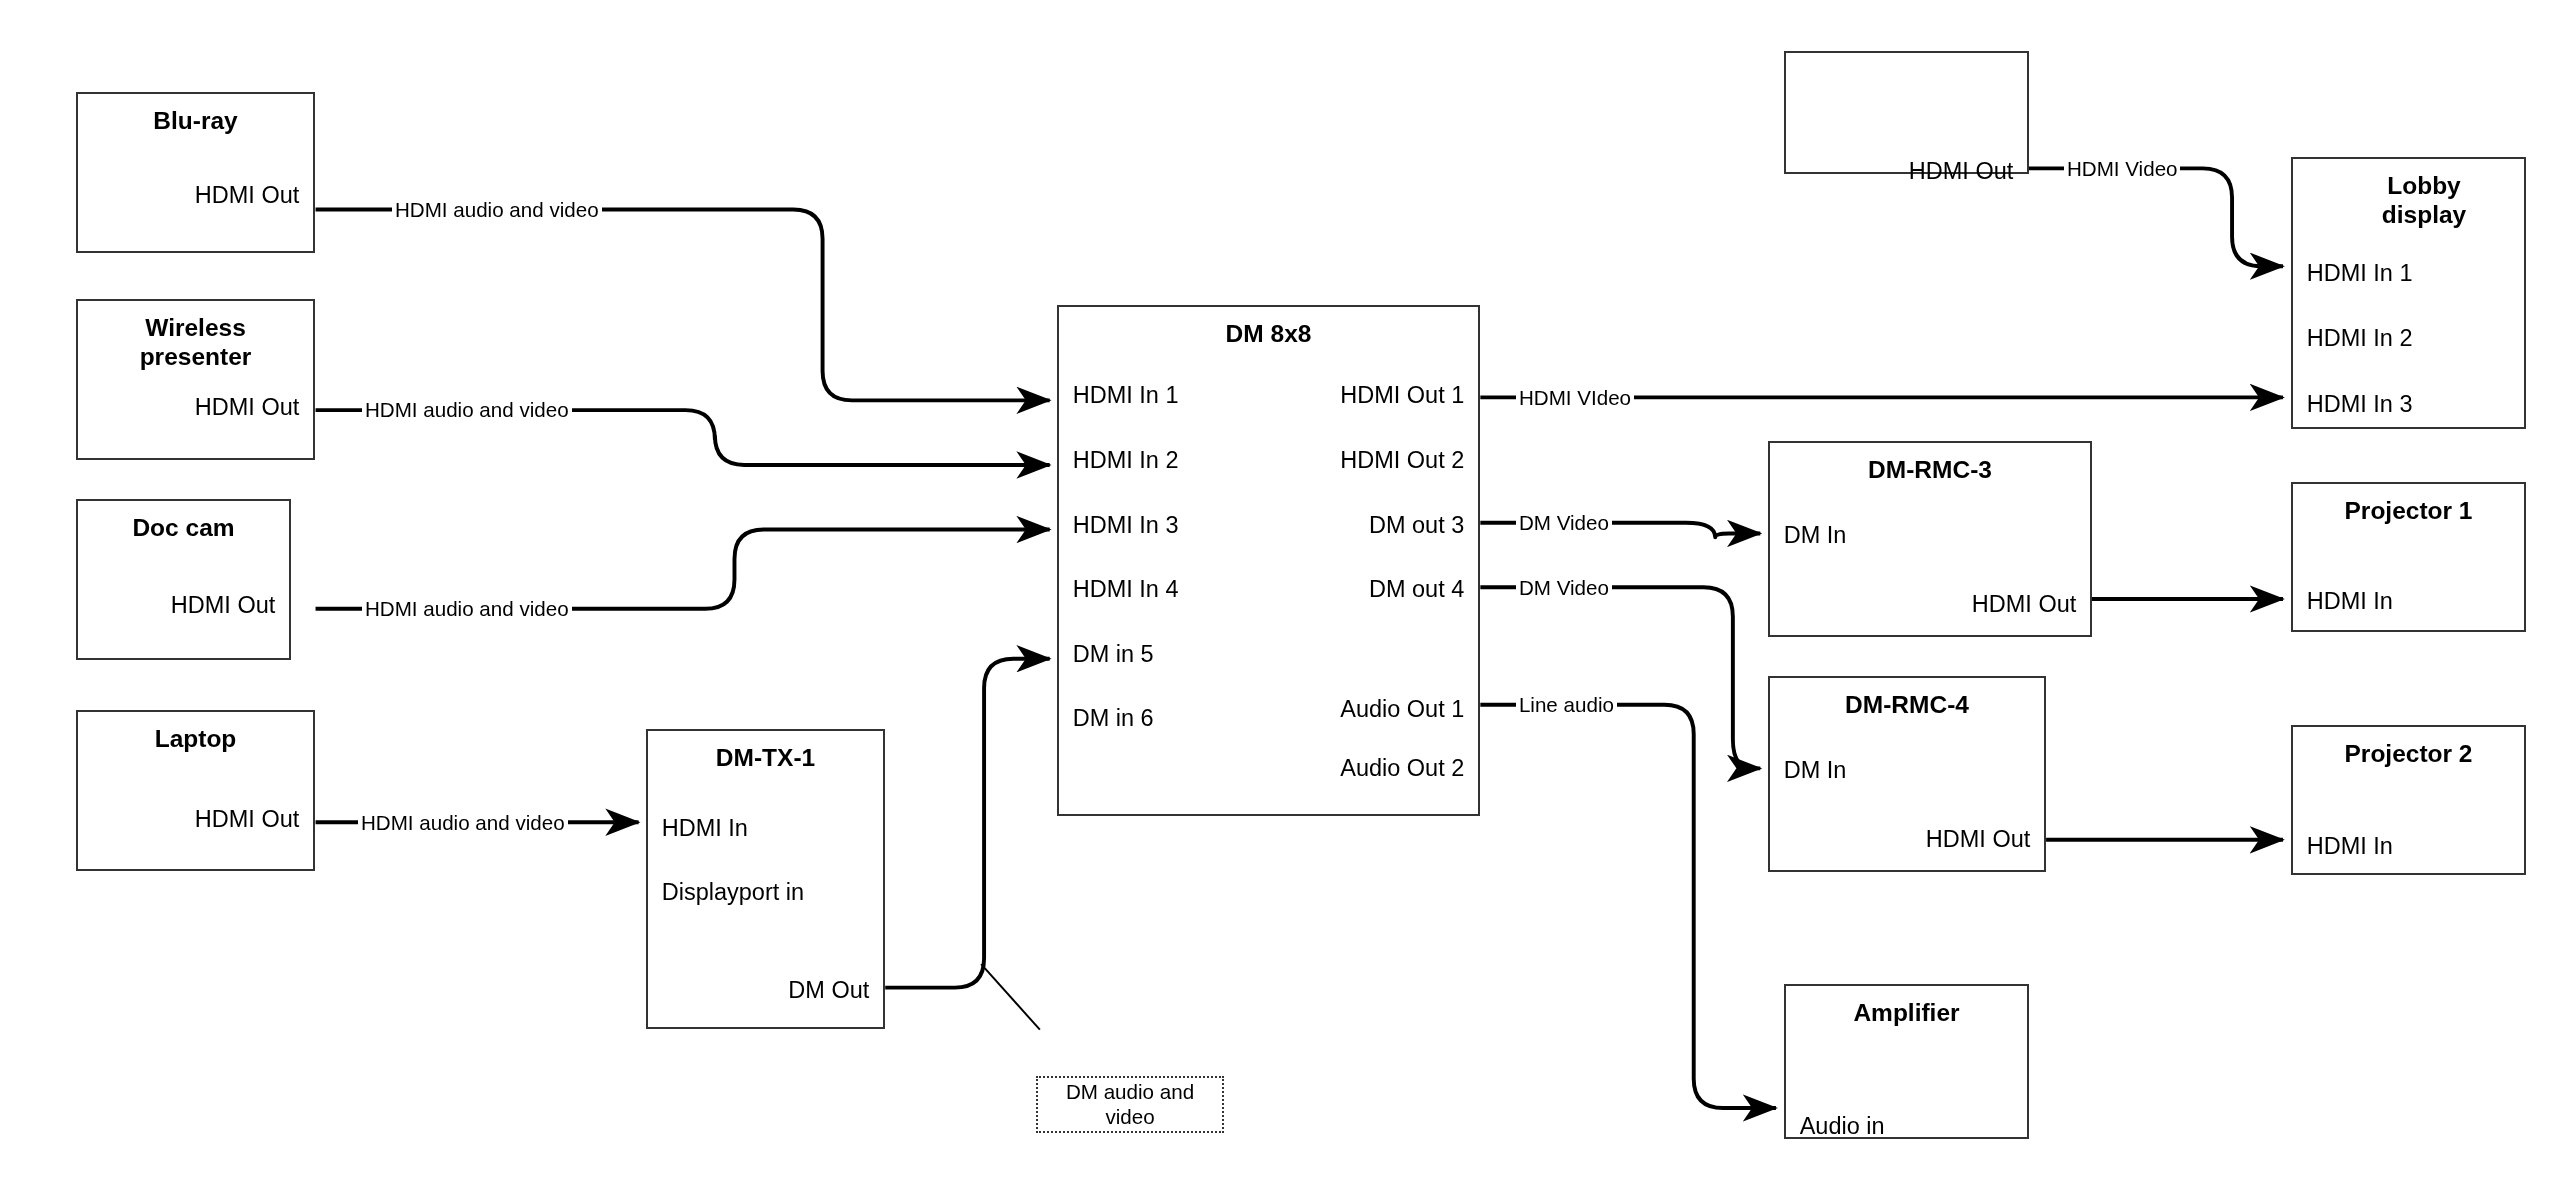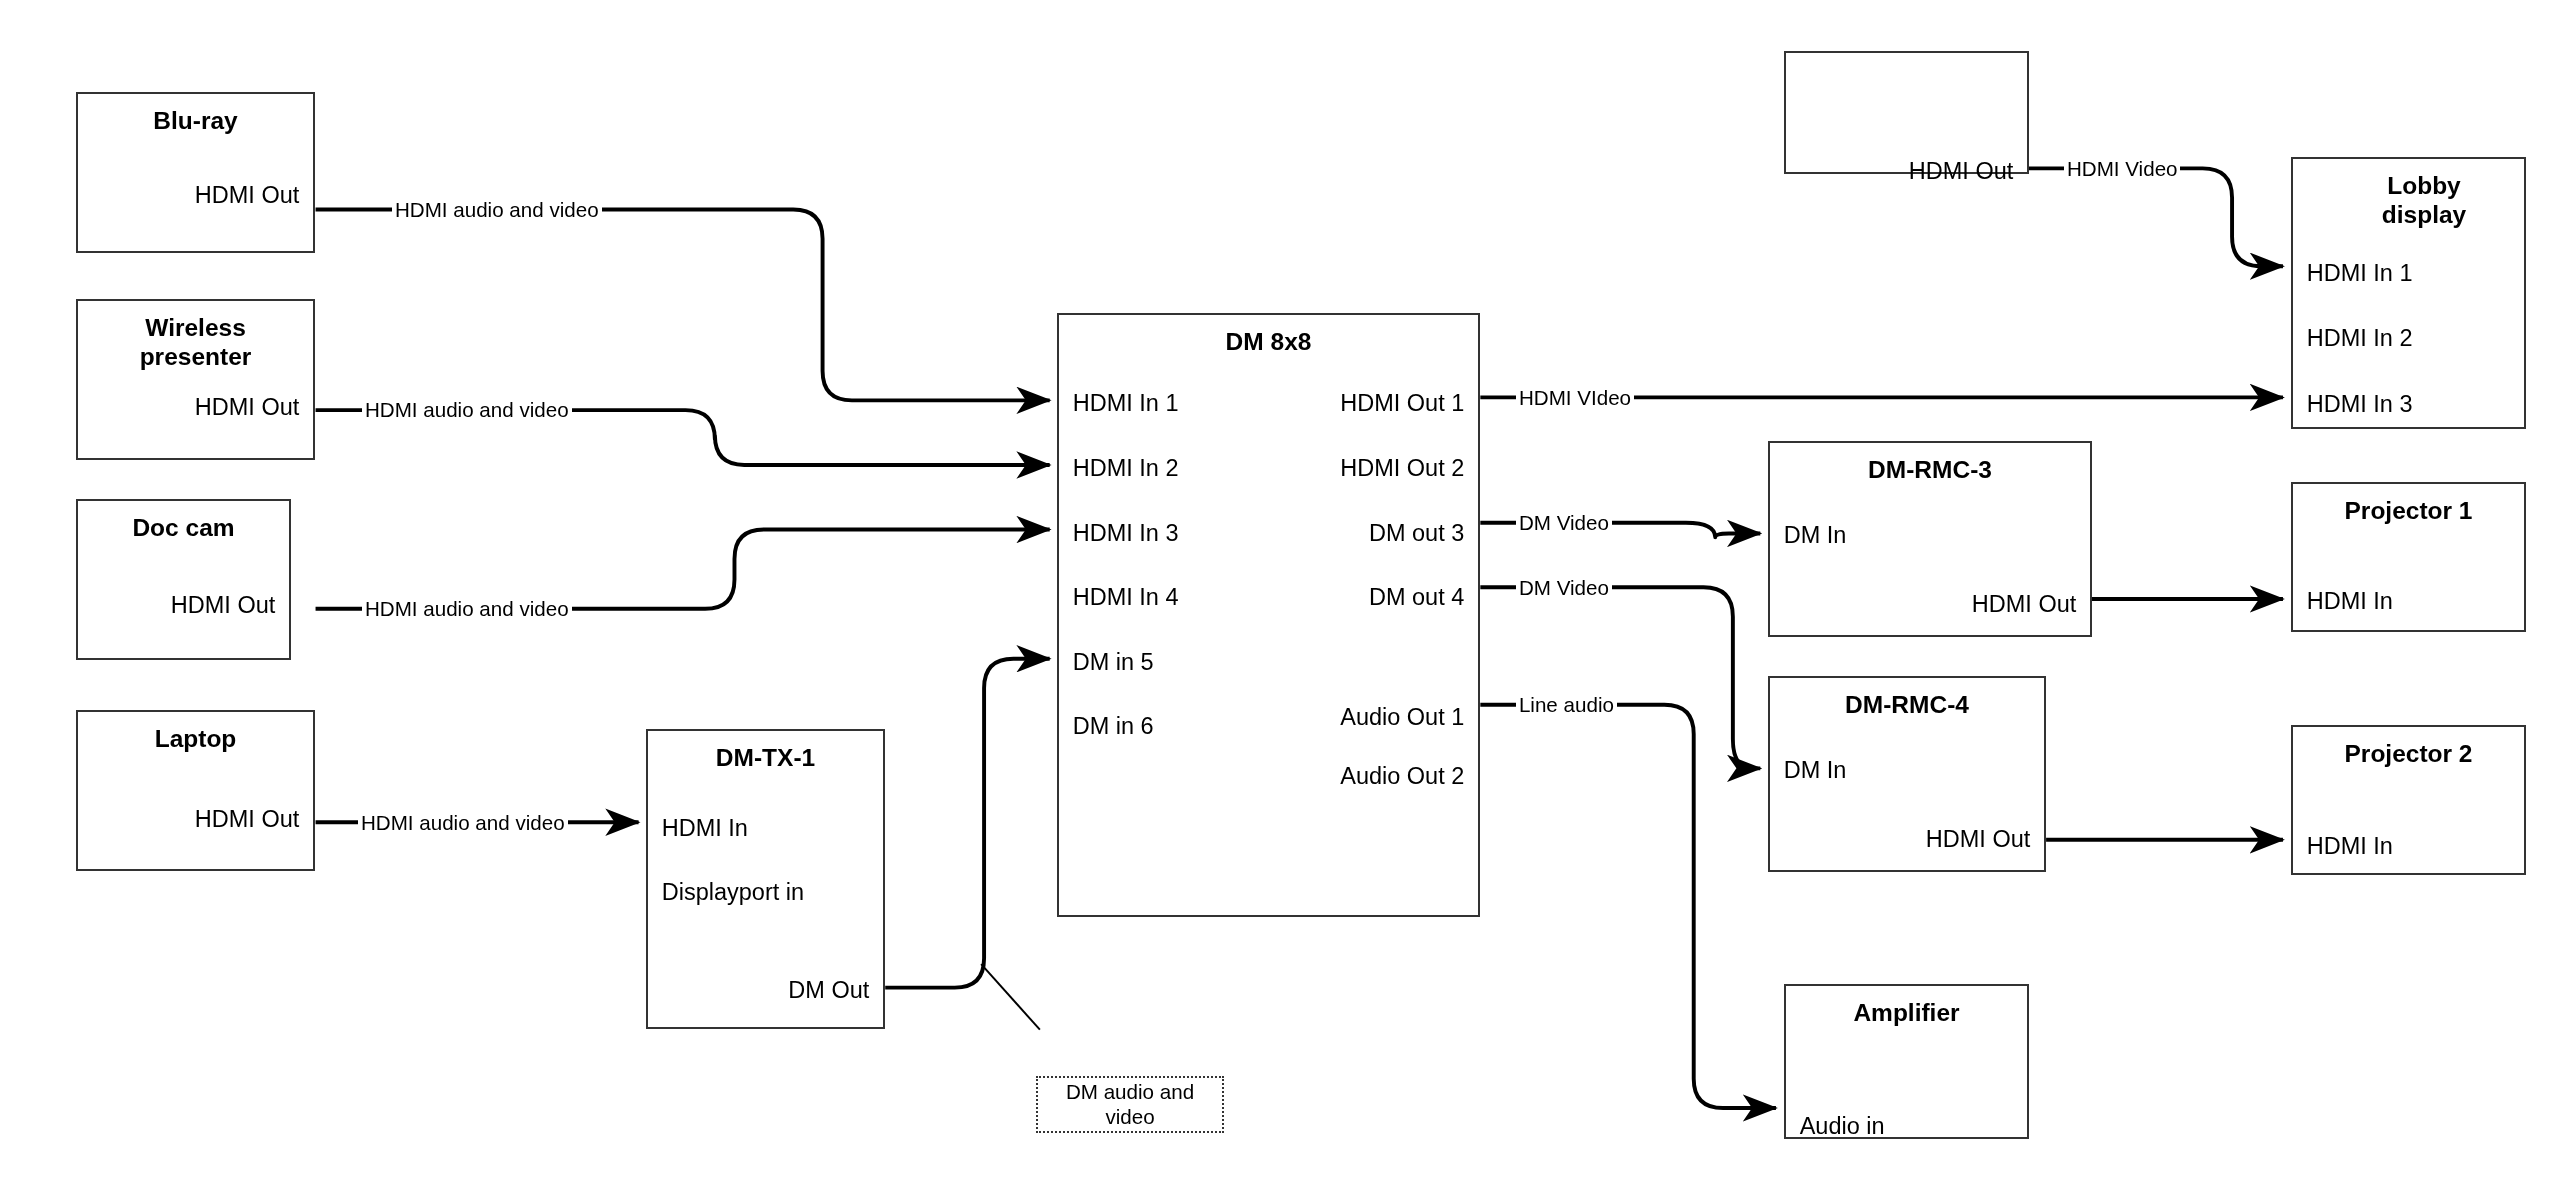--- a/index.html
+++ b/index.html
@@ -121,21 +121,21 @@
       <div class="node" style="left: 76px; top: 710px; width: 239px; height: 161px; border-color: rgb(51, 51, 51);">
         <div class="node-title" style="top: 11.7px;">Laptop</div>
         <div class="port right" style="top: 94px; right: 13.7px; left: auto;">HDMI Out</div>
       </div>
       <div class="node" style="left: 646px; top: 729px; width: 239px; height: 300px; border-color: rgb(51, 51, 51);">
         <div class="node-title" style="top: 11.7px;">DM-TX-1</div>
         <div class="port left" style="top: 84px; left: 13.7px; right: auto;">HDMI In</div>
         <div class="port left" style="top: 148px; left: 13.7px; right: auto;">Displayport in</div>
         <div class="port right" style="top: 246px; right: 13.7px; left: auto;">DM Out</div>
       </div>
-      <div class="node" style="left: 1057px; top: 313px; width: 423px; height: 604px; border-color: rgb(51, 51, 51);">
+      <div class="node" style="left: 1057px; top: 305px; width: 423px; height: 511px; border-color: rgb(51, 51, 51);">
         <div class="node-title" style="top: 11.7px;">DM 8x8</div>
         <div class="port left" style="top: 75px; left: 13.7px; right: auto;">HDMI In 1</div>
         <div class="port left" style="top: 140px; left: 13.7px; right: auto;">HDMI In 2</div>
         <div class="port left" style="top: 205px; left: 13.7px; right: auto;">HDMI In 3</div>
         <div class="port left" style="top: 269px; left: 13.7px; right: auto;">HDMI In 4</div>
         <div class="port left" style="top: 334px; left: 13.7px; right: auto;">DM in 5</div>
         <div class="port left" style="top: 398px; left: 13.7px; right: auto;">DM in 6</div>
         <div class="port right" style="top: 75px; right: 13.7px; left: auto;">HDMI Out 1</div>
         <div class="port right" style="top: 140px; right: 13.7px; left: auto;">HDMI Out 2</div>
         <div class="port right" style="top: 205px; right: 13.7px; left: auto;">DM out 3</div>

